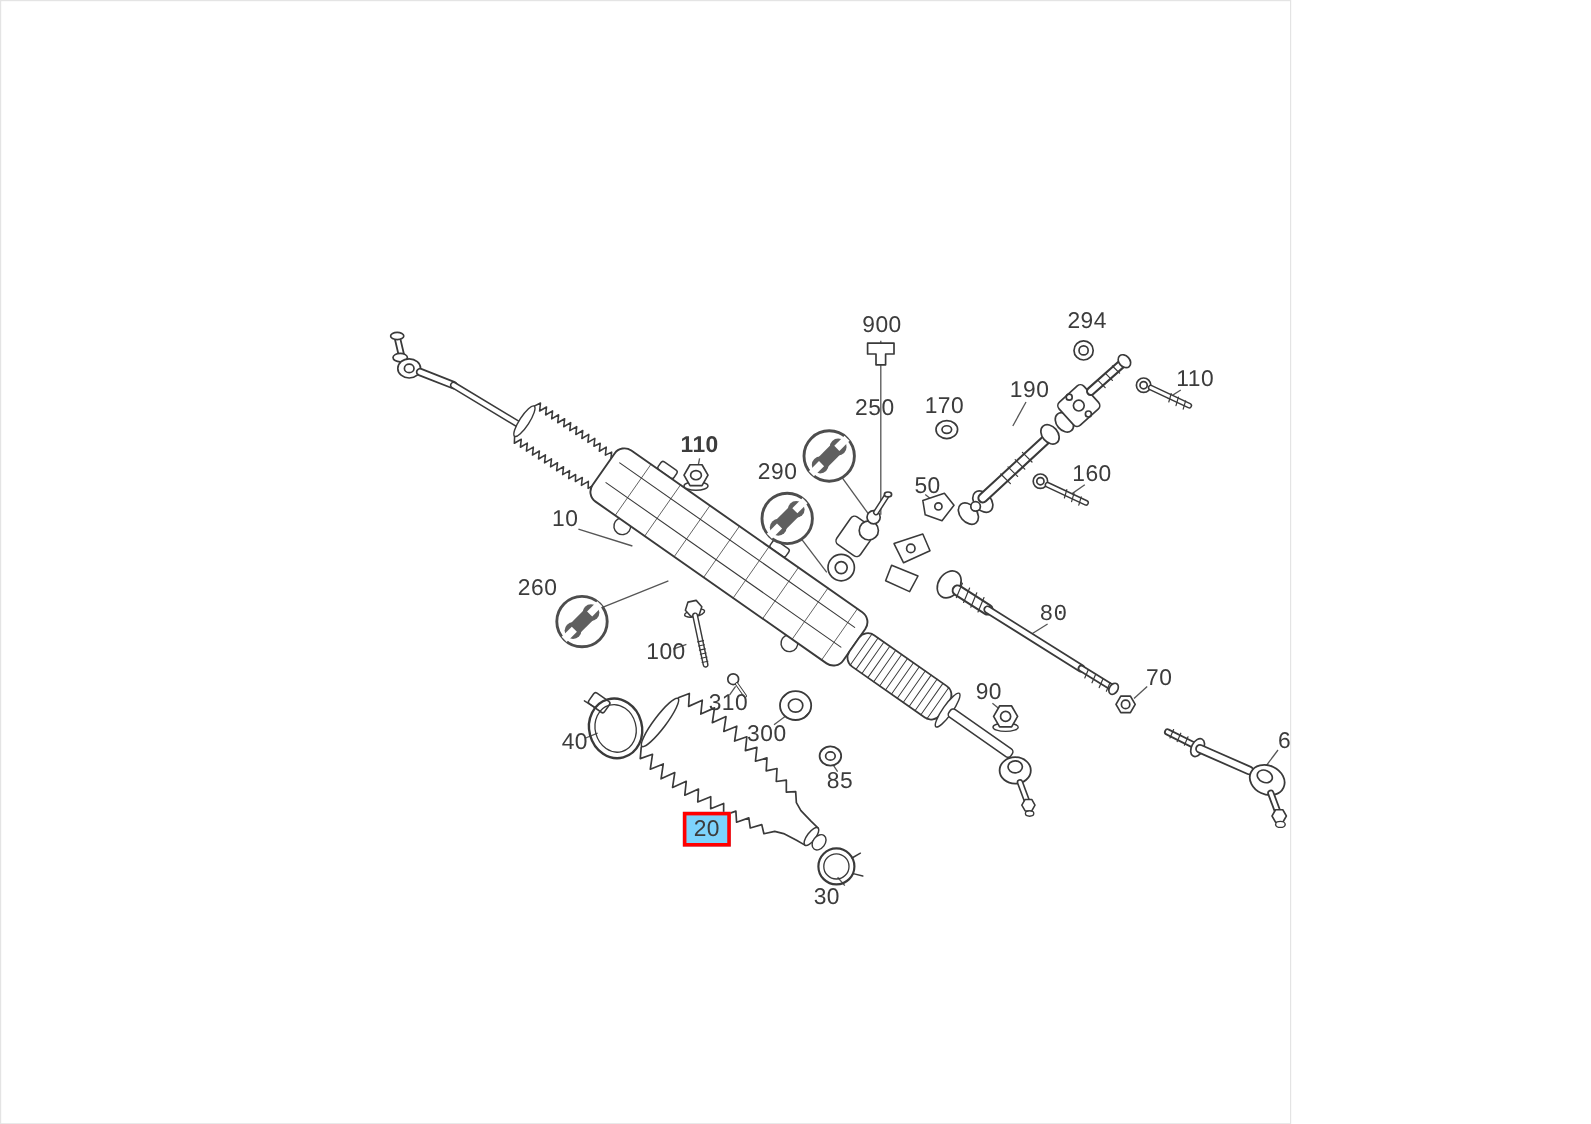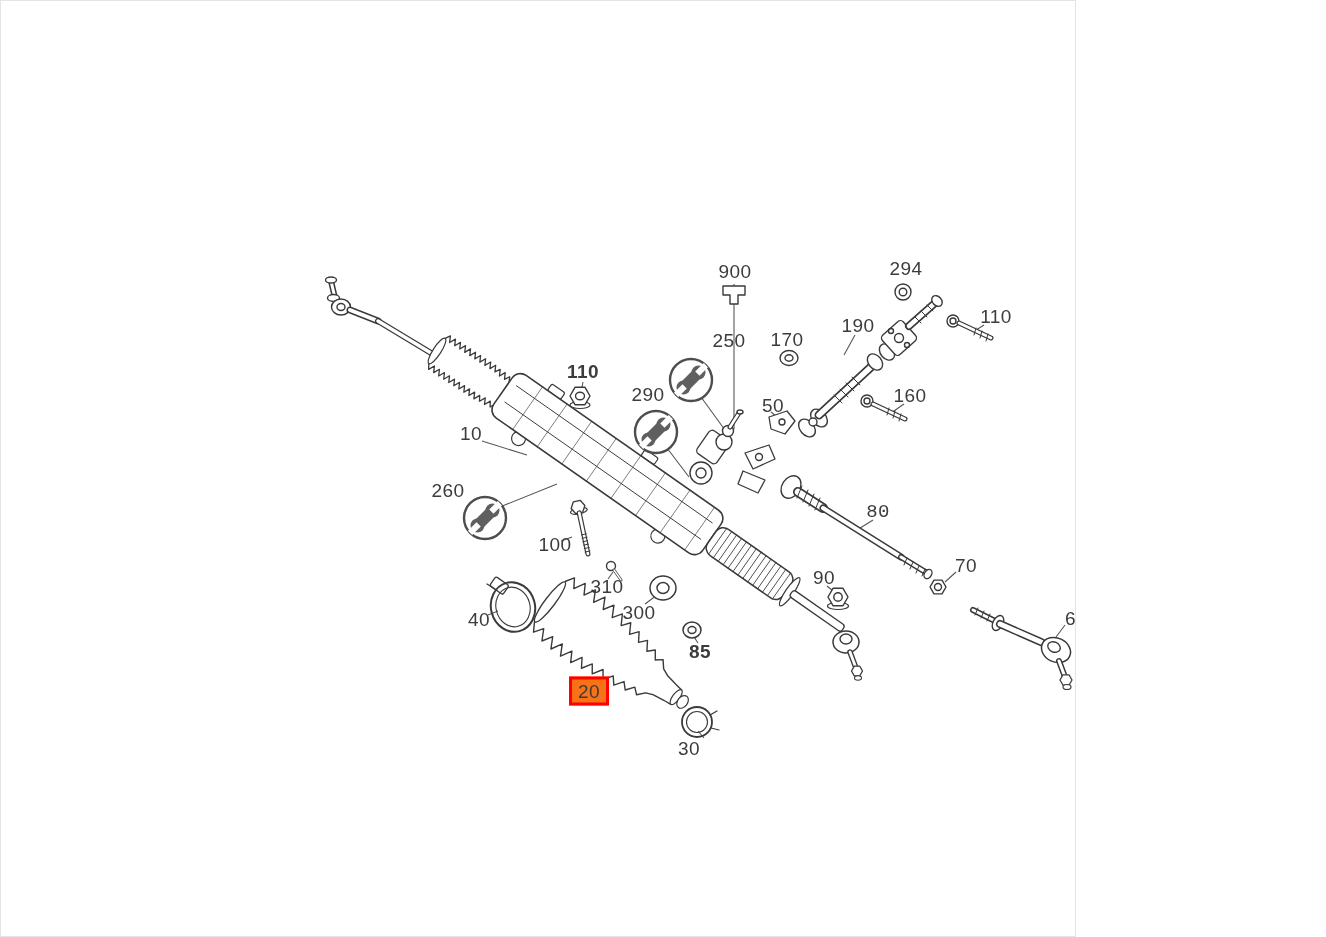--- a/index.html
+++ b/index.html
@@ -23,21 +23,21 @@
     letter-spacing:.4px;
     line-height:1;
     padding:2px 6px;
     white-space:nowrap;
     pointer-events:auto;
     cursor:pointer;
     background:transparent;
   }
   .part-label.highlighted{
     border:3px solid var(--highlight-color,#ff0000);
-    background:#f97316;
+    background:#7dd3fc;
   }
 </style>
 </head>
 <body>
 
 <div class="canvas">
 
   <svg width="1326" height="937" viewBox="0 0 1326 937">
     <defs>
       <g id="wrench-sym">
@@ -364,17 +364,17 @@
       <div class="part-label" style="left: 470px; top: 432px; text-align: right;">10</div>
       <div class="part-label" style="left: 447px; top: 489px;">260</div>
       <div class="part-label" style="left: 877px; top: 511px; font-family: Liberation Mono, monospace;">80</div>
       <div class="part-label" style="left: 554px; top: 543px;">100</div>
       <div class="part-label" style="left: 965px; top: 564px;">70</div>
       <div class="part-label" style="left: 823px; top: 576px;">90</div>
       <div class="part-label" style="left: 606px; top: 585px;">310</div>
       <div class="part-label" style="left: 638px; top: 611px;">300</div>
       <div class="part-label" style="left: 1075px; top: 617px;">60</div>
       <div class="part-label" style="left: 478px; top: 618px;">40</div>
-      <div class="part-label" style="left: 699px; top: 650px; font-weight: bold;">85</div>
+      <div class="part-label" style="left: 699px; top: 650px;">85</div>
       <div class="part-label highlighted" style="left: 588px; top: 690px;">20</div>
       <div class="part-label" style="left: 688px; top: 747px;">30</div>
     </div>
 </div>
 
 </body></html>

